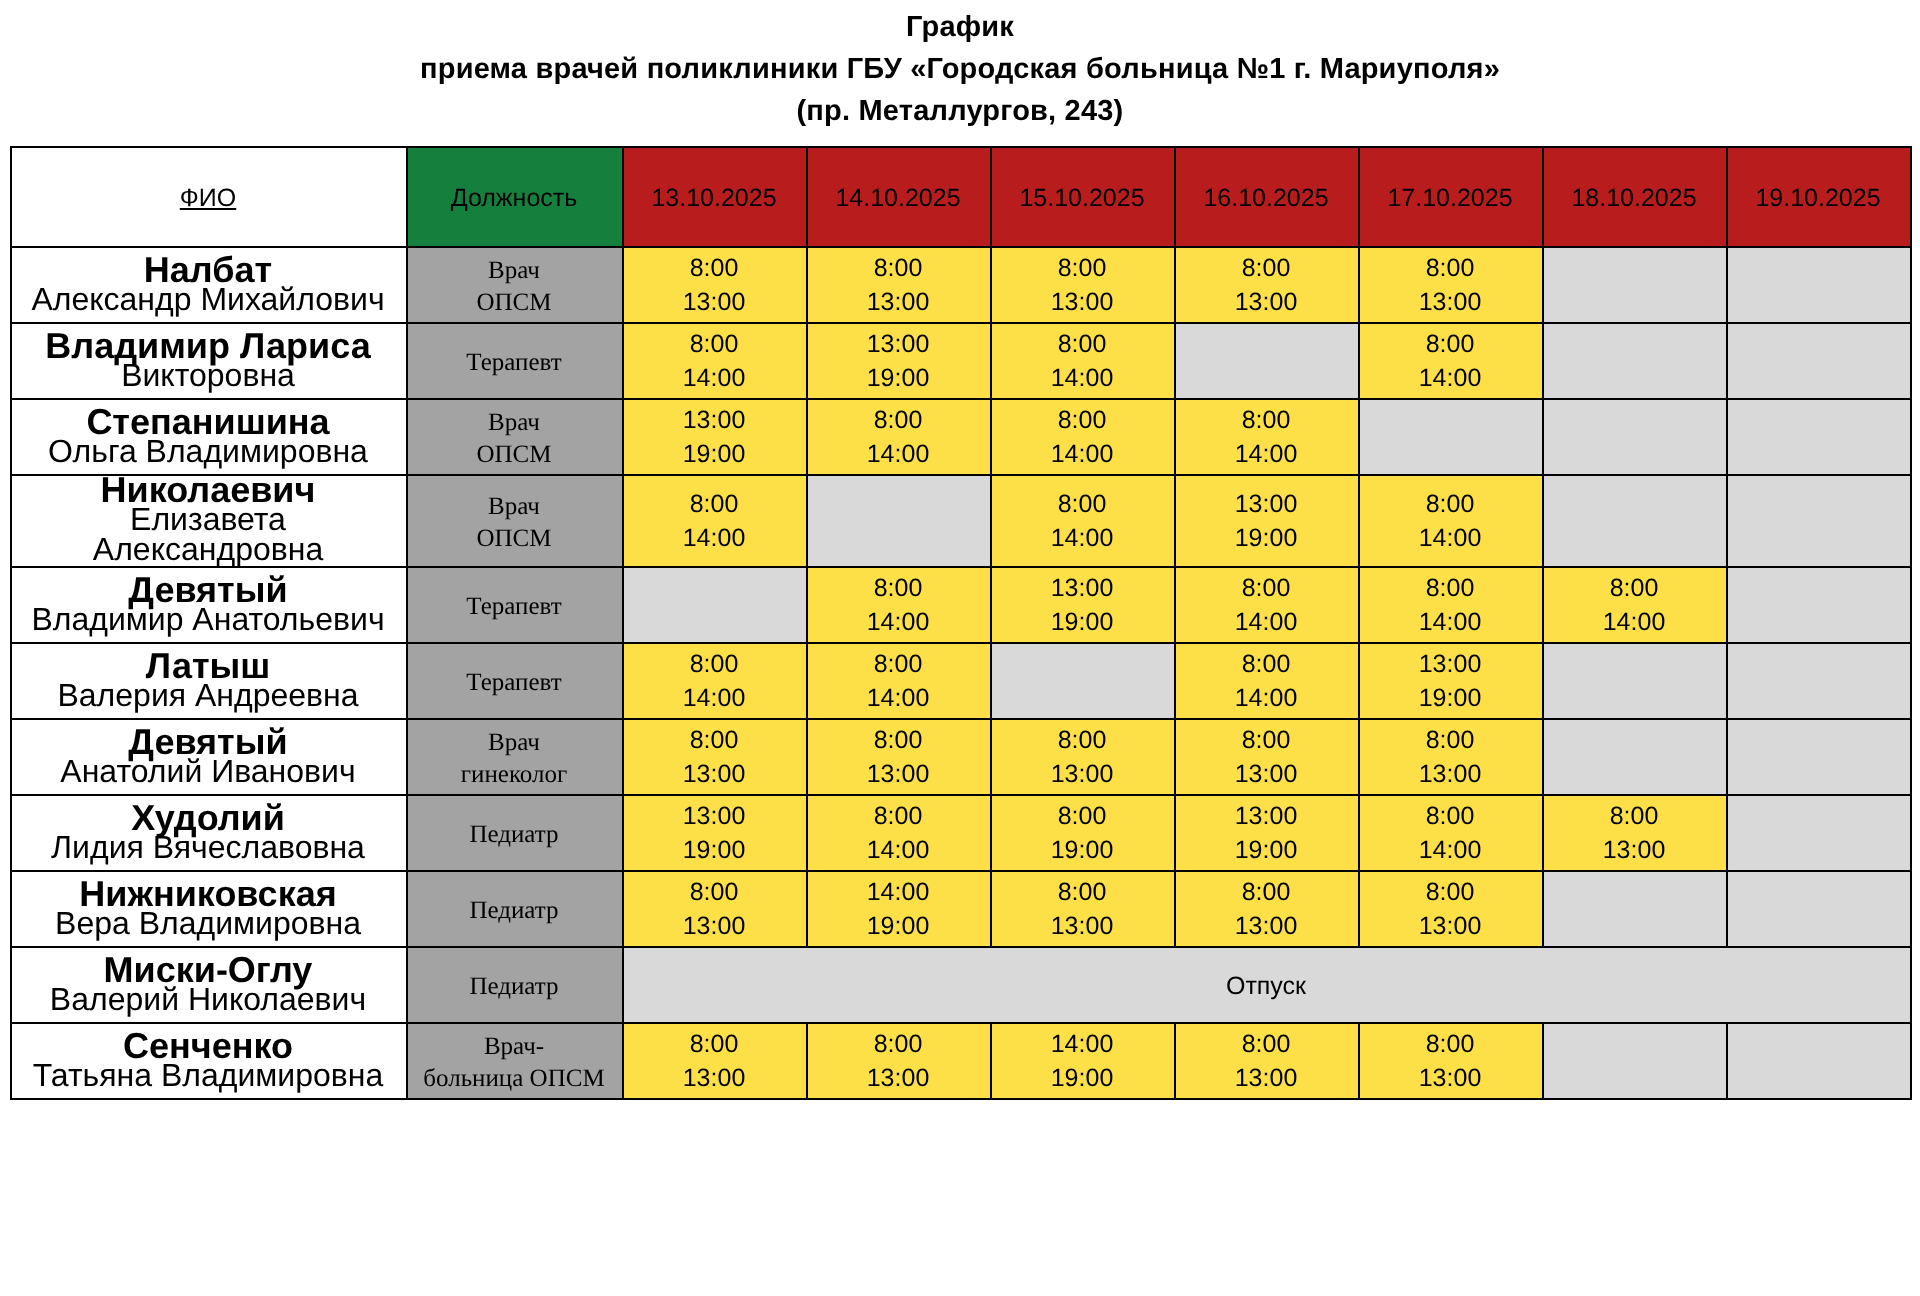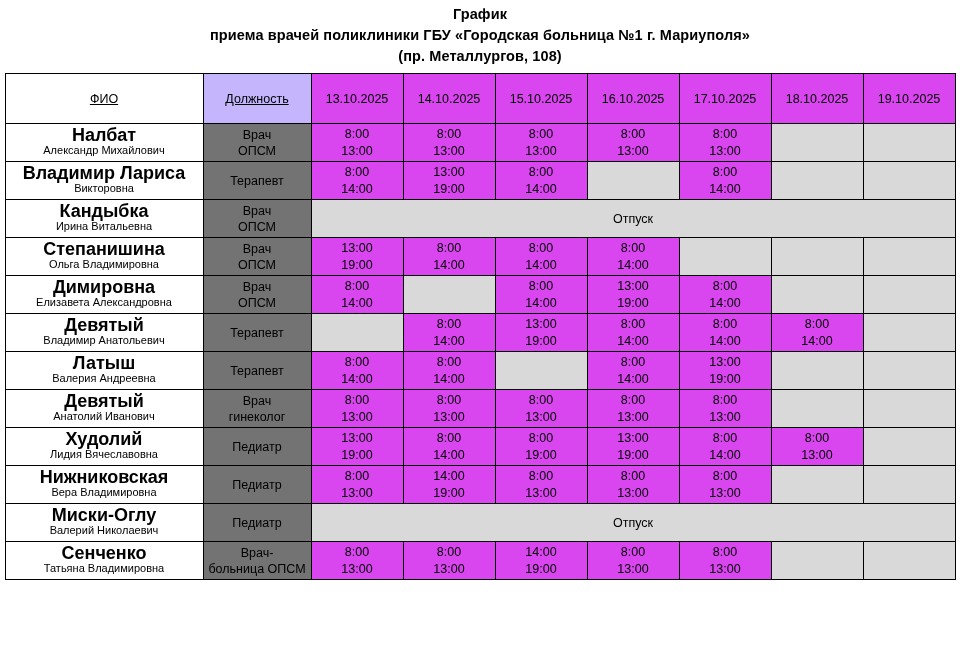--- a/index.html
+++ b/index.html
@@ -46,46 +46,47 @@
   .col-fio { width: 198px; }
   .col-pos { width: 108px; }
   .col-day { width: 92px; }
 
   thead th {
     height: 49px;
     font-weight: normal;
     font-size: 13px;
   }
   th.hdr-fio { background: #ffffff; font-size: 13px; text-decoration: underline; }
-  th.hdr-pos { background: #c4b5fd; font-size: 13px; text-decoration: underline; }
-  th.hdr-day { background: #d946ef; font-size: 13px; }
+  th.hdr-pos { background: #15803d; font-size: 13px; }
+  th.hdr-day { background: #b91c1c; font-size: 13px; }
 
   td.fio {
     background: #ffffff;
     line-height: 15px;
     padding: 2px 4px;
   }
   td.fio .fam {
     font-weight: bold;
     font-size: 18px;
     display: block;
   }
   td.fio .name {
     font-weight: normal;
-    font-size: 11px;
+    font-size: 16px;
     display: block;
   }
   td.pos {
-    background: #737373;
+    background: #a3a3a3;
     line-height: 16px;
     font-size: 12.5px;
     padding: 2px 3px;
+    font-family: Liberation Serif, serif;
   }
   td.time {
-    background: #d946ef;
+    background: #fde047;
     line-height: 17px;
     font-size: 12.5px;
     padding: 2px 3px;
   }
   td.time .t1, td.time .t2 { display: block; }
   td.empty {
     background: #d9d9d9;
   }
   td.vacation {
     background: #d9d9d9;
@@ -94,21 +95,21 @@
   tr.row { height: 38px; }
 </style>
 </head>
 <body>
 
 <div class="page">
 
   <div class="title-block">
     <div class="title-line">График</div>
     <div class="title-line">приема врачей поликлиники ГБУ «Городская больница №1 г. Мариуполя»</div>
-    <div class="title-line">(пр. Металлургов, 108)</div>
+    <div class="title-line">(пр. Металлургов, 243)</div>
   </div>
 
   <table class="schedule">
     <colgroup>
       <col class="col-fio">
       <col class="col-pos">
       <col class="col-day">
       <col class="col-day">
       <col class="col-day">
       <col class="col-day">
@@ -185,68 +186,57 @@
           <td class="empty"></td>
           <td class="time">
             <span class="t1">8:00</span>
             <span class="t2">14:00</span>
           </td>
           <td class="empty"></td>
           <td class="empty"></td>
         </tr>
         <tr class="row">
           <td class="fio">
-            <span class="fam">Кандыбка</span>
-            <span class="name">Ирина Витальевна</span>
+            <span class="fam">Степанишина</span>
+            <span class="name">Ольга Владимировна</span>
           </td>
           <td class="pos">
             <div>Врач</div>
             <div>ОПСМ</div>
           </td>
-          <td class="vacation" colspan="7">Отпуск</td>
-        </tr>
-        <tr class="row">
-          <td class="fio">
-            <span class="fam">Степанишина</span>
-            <span class="name">Ольга Владимировна</span>
+          <td class="time">
+            <span class="t1">13:00</span>
+            <span class="t2">19:00</span>
+          </td>
+          <td class="time">
+            <span class="t1">8:00</span>
+            <span class="t2">14:00</span>
+          </td>
+          <td class="time">
+            <span class="t1">8:00</span>
+            <span class="t2">14:00</span>
+          </td>
+          <td class="time">
+            <span class="t1">8:00</span>
+            <span class="t2">14:00</span>
+          </td>
+          <td class="empty"></td>
+          <td class="empty"></td>
+          <td class="empty"></td>
+        </tr>
+        <tr class="row">
+          <td class="fio">
+            <span class="fam">Николаевич</span>
+            <span class="name">Елизавета Александровна</span>
           </td>
           <td class="pos">
             <div>Врач</div>
             <div>ОПСМ</div>
           </td>
           <td class="time">
-            <span class="t1">13:00</span>
-            <span class="t2">19:00</span>
-          </td>
-          <td class="time">
-            <span class="t1">8:00</span>
-            <span class="t2">14:00</span>
-          </td>
-          <td class="time">
-            <span class="t1">8:00</span>
-            <span class="t2">14:00</span>
-          </td>
-          <td class="time">
-            <span class="t1">8:00</span>
-            <span class="t2">14:00</span>
-          </td>
-          <td class="empty"></td>
-          <td class="empty"></td>
-          <td class="empty"></td>
-        </tr>
-        <tr class="row">
-          <td class="fio">
-            <span class="fam">Димировна</span>
-            <span class="name">Елизавета Александровна</span>
-          </td>
-          <td class="pos">
-            <div>Врач</div>
-            <div>ОПСМ</div>
-          </td>
-          <td class="time">
             <span class="t1">8:00</span>
             <span class="t2">14:00</span>
           </td>
           <td class="empty"></td>
           <td class="time">
             <span class="t1">8:00</span>
             <span class="t2">14:00</span>
           </td>
           <td class="time">
             <span class="t1">13:00</span>

